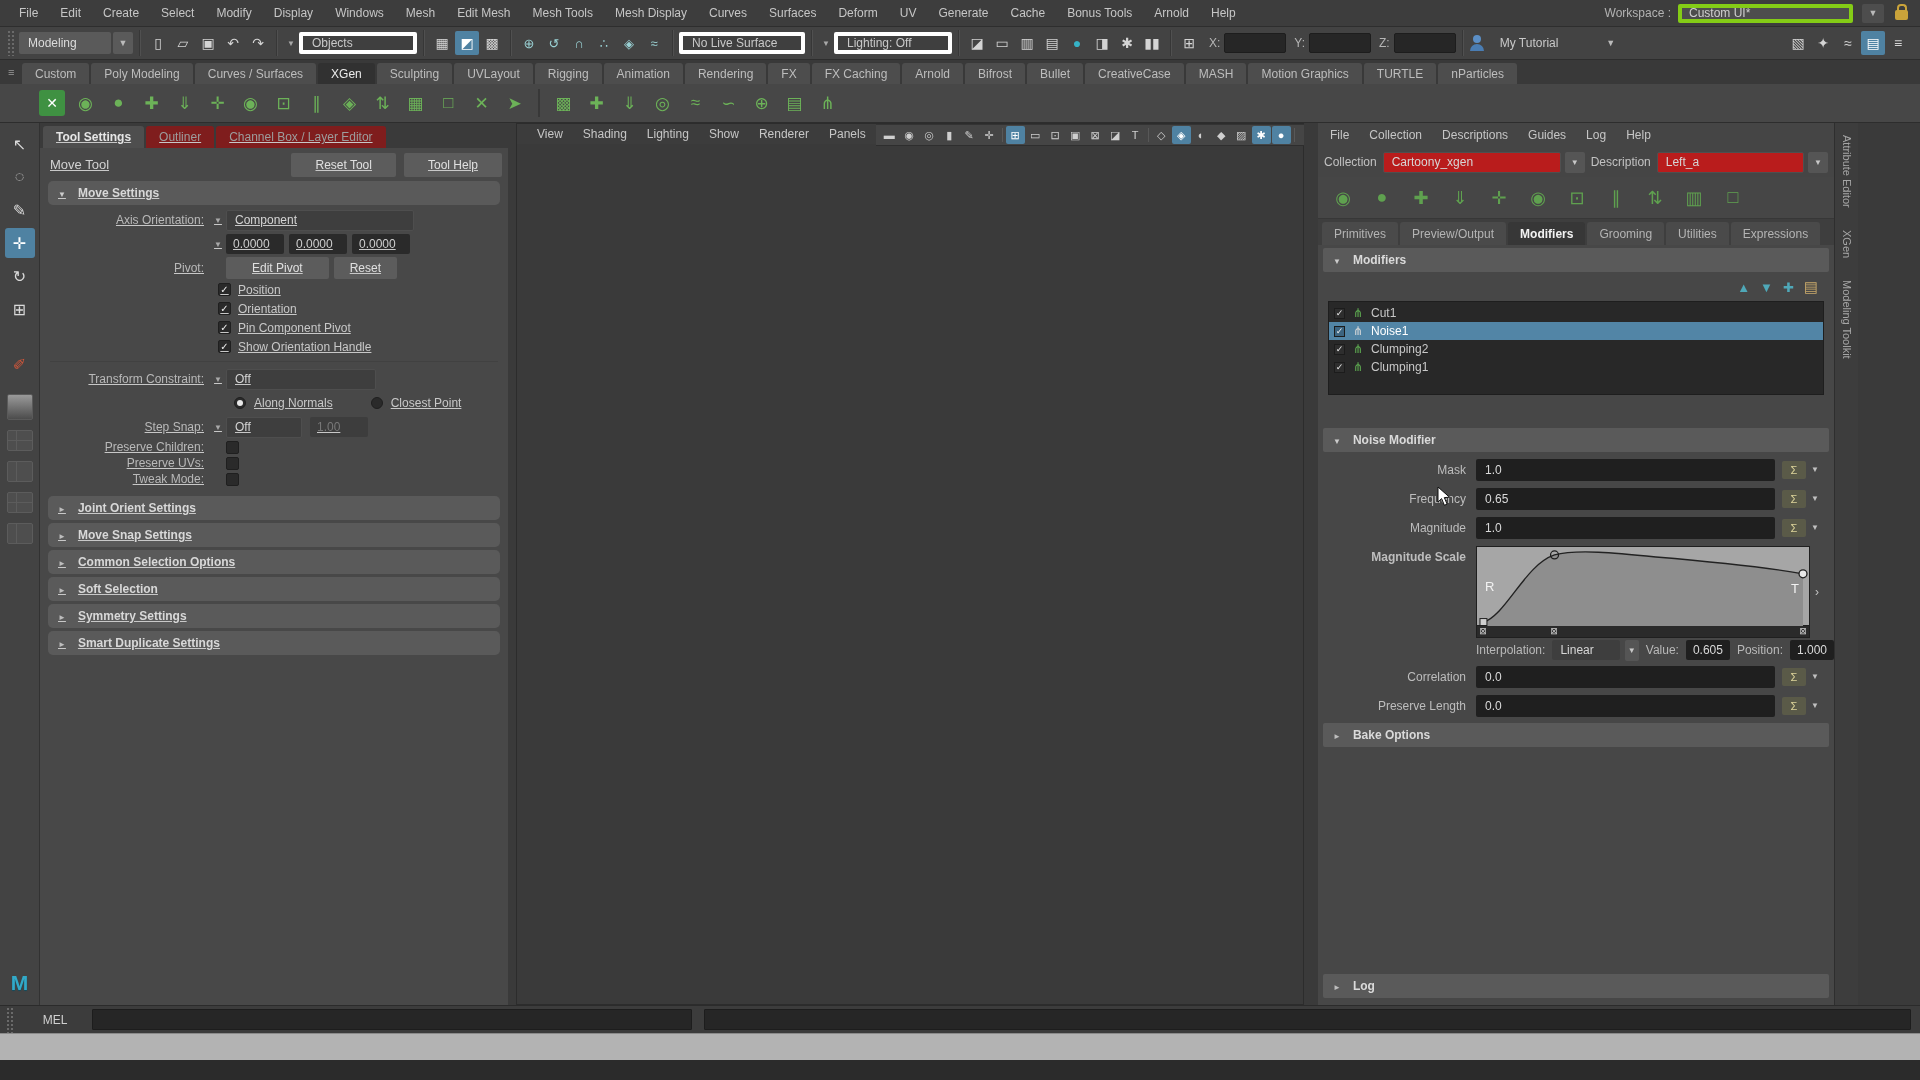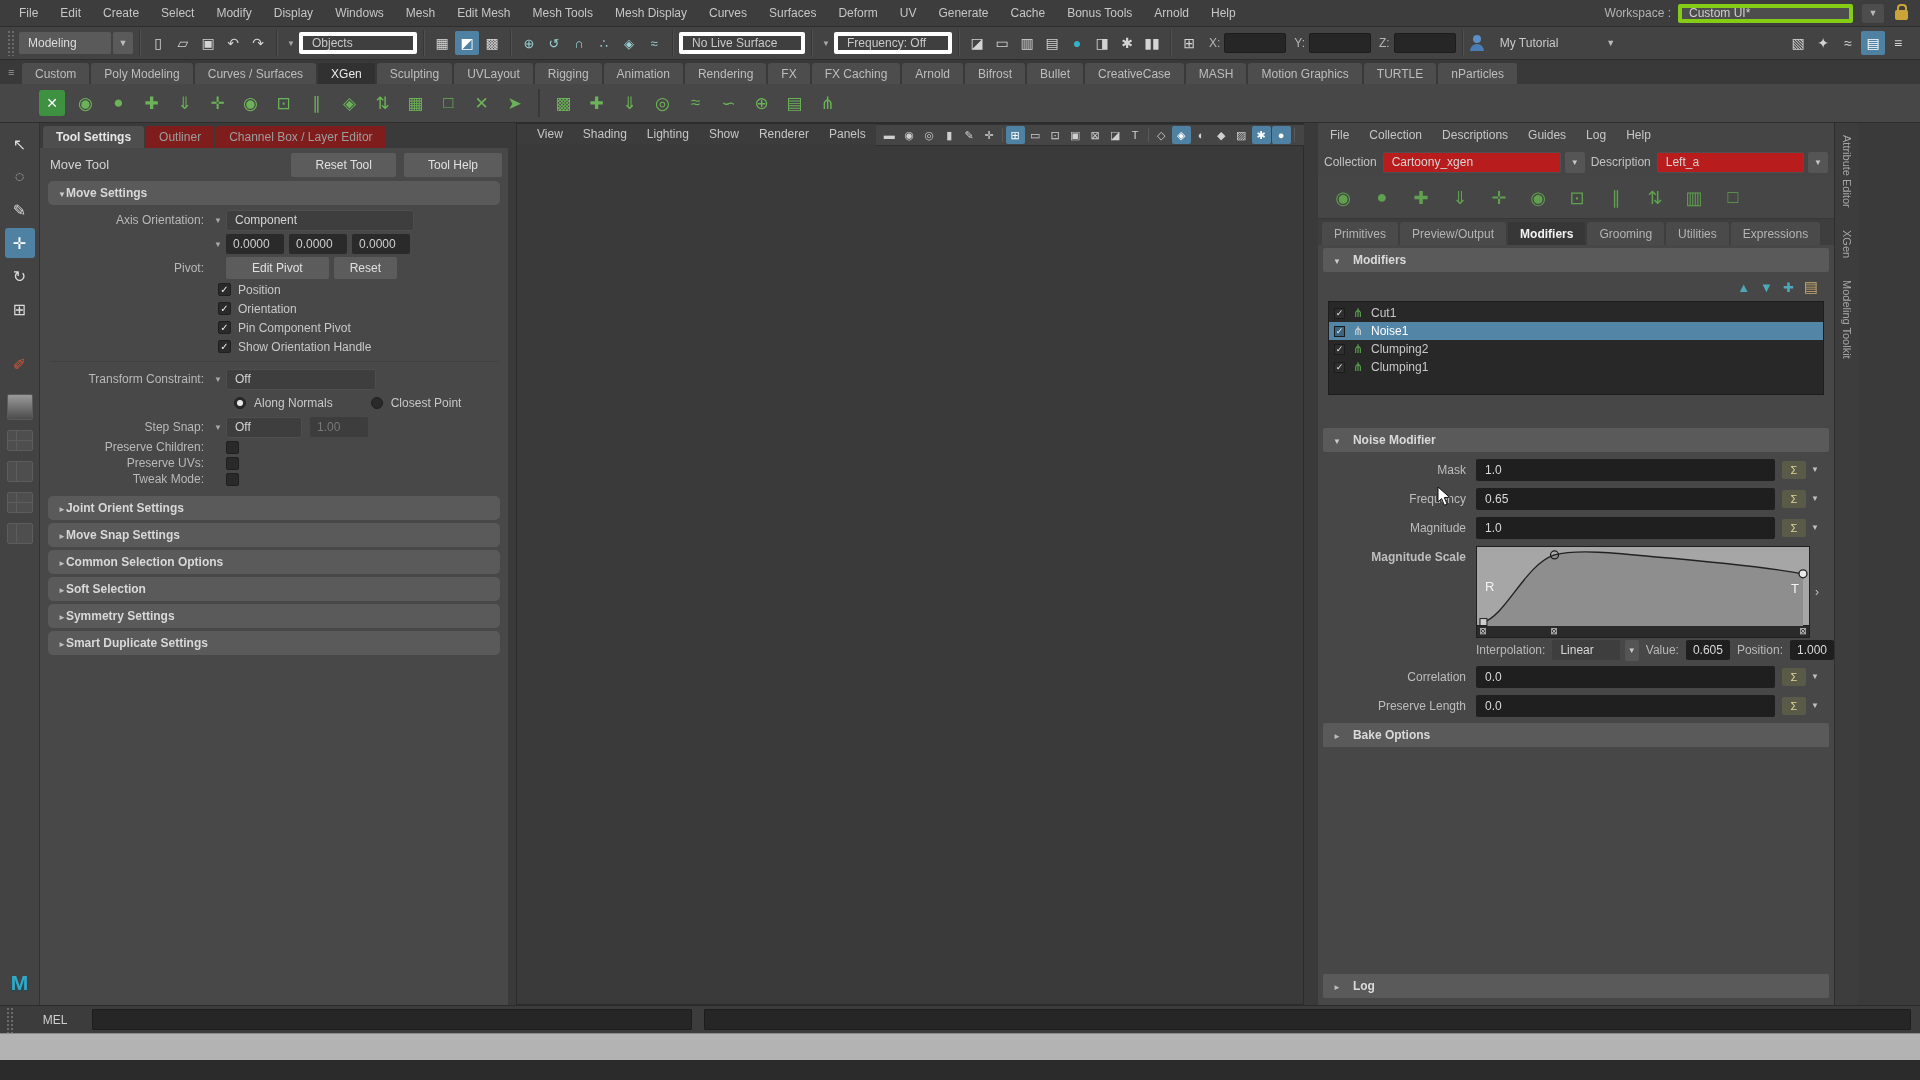--- a/index.html
+++ b/index.html
@@ -47,30 +47,30 @@
   .toolbox{width:40px;background:#434343;display:flex;flex-direction:column;align-items:center;padding-top:6px;gap:3px;border-right:1px solid #323232;}
   .tool-btn{width:30px;height:30px;display:flex;align-items:center;justify-content:center;font-size:16px;color:#dadada;border-radius:3px;}
   .tool-btn.active{background:#4f82a2;color:#fff;}
   .tool-btn.red{color:#d0563a;margin-top:22px;}
   .tool-grad{width:26px;height:26px;margin-top:12px;border:1px solid #5a5a5a;border-radius:2px;background:linear-gradient(180deg,#9a9a9a,#4c4c4c);}
   .layout-btn{width:26px;height:21px;border:1px solid #5c5c5c;background:#4e4e4e;border-radius:2px;margin-top:7px;position:relative;}
   .layout-btn::before{content:"";position:absolute;left:8px;top:0;bottom:0;width:1px;background:#5c5c5c;}
   .layout-btn:nth-of-type(odd)::after{content:"";position:absolute;left:0;right:0;top:9px;height:1px;background:#5c5c5c;}
   .maya-logo{margin-top:auto;margin-bottom:10px;font-size:21px;font-weight:bold;color:#33a9c7;text-shadow:0 1px 1px #0d4e61;}
   
-  .left-panel{width:468px;background:#484848;display:flex;flex-direction:column;}
+  .left-panel{width:468px;background:#484848;display:flex;flex-direction:column;text-decoration:underline;}
   .splitter{width:8px;background:#3a3a3a;}
   .splitter2{width:14px;background:#3a3a3a;}
   .lp-tabs{height:25px;background:#3a3a3a;display:flex;gap:2px;padding:3px 3px 0;}
   .lp-tab{padding:0 13px;display:flex;align-items:center;background:#7f1d1d;color:#9d9d9d;border-radius:3px 3px 0 0;}
   .lp-tab.active{background:#4e4e4e;color:#e6e6e6;font-weight:bold;}
   .lp-toolheader{height:30px;display:flex;align-items:center;padding:3px 6px 0;}
   .lp-toolname{font-size:13px;color:#d2d2d2;flex:1;padding-left:4px;}
   .lp-btn{height:24px;padding:0 24px;background:#5c5c5c;border-radius:2px;display:flex;align-items:center;color:#e0e0e0;margin-left:8px;}
-  .section-bar{height:24px;background:#5a5a5a;border-radius:5px;margin:3px 8px;display:flex;align-items:center;gap:0;padding:0 10px;font-weight:bold;color:#d8d8d8;flex:none;}
+  .section-bar{height:24px;background:#5a5a5a;border-radius:5px;margin:3px 8px;display:flex;align-items:center;gap:12px;padding:0 10px;font-weight:bold;color:#d8d8d8;flex:none;}
   .tri-d::before{content:"▼";font-size:8px;color:#cccccc;}
   .tri-r::before{content:"►";font-size:8px;color:#bdbdbd;}
   .frow{display:flex;align-items:center;min-height:24px;padding-right:12px;flex:none;}
   .flabel{width:170px;text-align:right;padding-right:6px;color:#b9b9b9;}
   .mini-arr{width:16px;color:#a8a8a8;font-size:8px;text-align:center;}
   .mini-arr::before{content:"▼";}
   .opt-menu{height:21px;background:#3e3e3e;border:1px solid #4e4e4e;border-radius:2px;display:flex;align-items:center;padding:0 8px;color:#d4d4d4;}
   .num-field{width:58px;height:20px;background:#2a2a2a;border-radius:2px;display:flex;align-items:center;padding:0 7px;color:#cfcfcf;margin-right:5px;}
   .num-field.disabled{background:#3d3d3d;color:#787878;}
   .sm-btn{height:22px;padding:0 16px;background:#5c5c5c;border-radius:2px;display:flex;align-items:center;color:#e0e0e0;margin-right:5px;}
@@ -255,21 +255,21 @@
         <i>◈</i>
       </span>
       <span class="sl-icon">
         <i>≈</i>
       </span>
     </div>
   <span class="sl-sep"></span>
   <span class="sl-combo flat" style="width:126px">No Live Surface</span>
   <span class="sl-sep"></span>
   <span class="mini-arr"></span>
-  <span class="sl-combo flat" style="width:118px">Frequency: Off</span>
+  <span class="sl-combo flat" style="width:118px">Lighting: Off</span>
   <span class="sl-sep"></span>
   <div class="sl-row">
 
   <span class="sl-icon">
         <i>◪</i>
       </span>
       <span class="sl-icon">
         <i>▭</i>
       </span>
       <span class="sl-icon">

